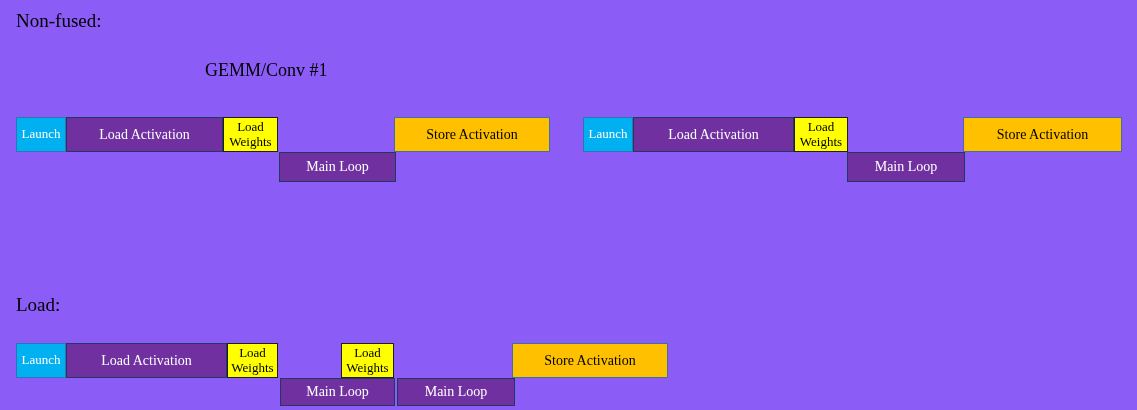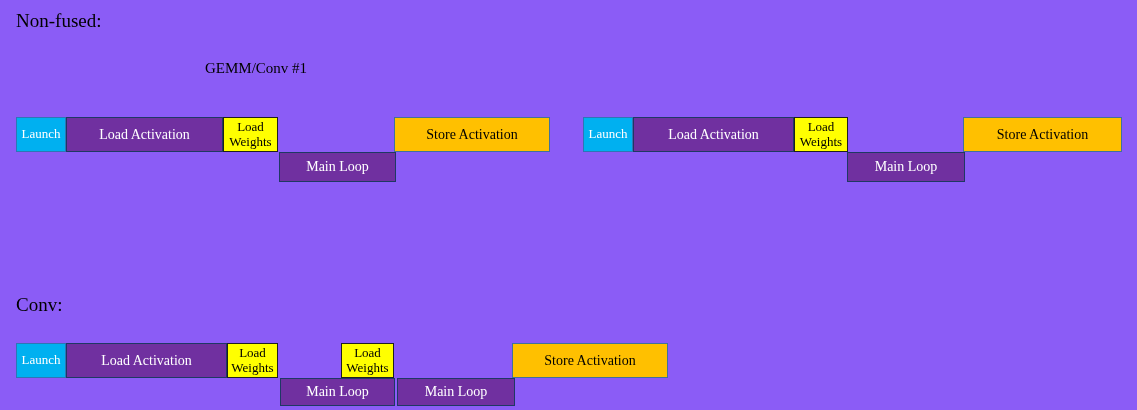--- a/index.html
+++ b/index.html
@@ -16,21 +16,21 @@
     font-family: Liberation Serif, serif;
   }
   .section-label {
     position: absolute;
     font-size: 19px;
     color: #000000;
     white-space: nowrap;
   }
   .group-heading {
     position: absolute;
-    font-size: 15px;
+    font-size: 18px;
     color: #000000;
     white-space: nowrap;
   }
   .tbox {
     position: absolute;
     box-sizing: border-box;
     border: 1px solid #000;
     display: flex;
     align-items: center;
     justify-content: center;
@@ -43,21 +43,21 @@
 </style>
 </head>
 <body>
 
 <div class="canvas">
   <div class="section-label" style="left:16px; top:10px;">Non-fused:</div>
 
   <div class="group-heading" style="left:205px; top:60px;">GEMM/Conv #1</div>
 
 
-  <div class="section-label" style="left:16px; top:294px;">Conv:</div>
+  <div class="section-label" style="left:16px; top:294px;">Load:</div>
 
   <div>
       <div class="tbox" style="left: 16px; top: 117px; width: 50px; height: 35px; background: rgb(0, 176, 240); border-color: rgb(46, 117, 182); color: rgb(255, 255, 255); font-size: 13px;">Launch</div>
       <div class="tbox" style="left: 66px; top: 117px; width: 157px; height: 35px; background: rgb(112, 48, 160); border-color: rgb(31, 56, 100); color: rgb(255, 255, 255); font-size: 14px;">Load Activation</div>
       <div class="tbox" style="left: 223px; top: 117px; width: 55px; height: 35px; background: rgb(255, 255, 0); border-color: rgb(31, 31, 31); color: rgb(0, 0, 0); font-size: 13px;">Load Weights</div>
       <div class="tbox" style="left: 279px; top: 152px; width: 117px; height: 30px; background: rgb(112, 48, 160); border-color: rgb(31, 56, 100); color: rgb(255, 255, 255); font-size: 14px;">Main Loop</div>
       <div class="tbox" style="left: 394px; top: 117px; width: 156px; height: 35px; background: rgb(255, 192, 0); border-color: rgb(65, 113, 156); color: rgb(0, 0, 0); font-size: 14px;">Store Activation</div>
       <div class="tbox" style="left: 583px; top: 117px; width: 50px; height: 35px; background: rgb(0, 176, 240); border-color: rgb(46, 117, 182); color: rgb(255, 255, 255); font-size: 13px;">Launch</div>
       <div class="tbox" style="left: 633px; top: 117px; width: 161px; height: 35px; background: rgb(112, 48, 160); border-color: rgb(31, 56, 100); color: rgb(255, 255, 255); font-size: 14px;">Load Activation</div>
       <div class="tbox" style="left: 794px; top: 117px; width: 54px; height: 35px; background: rgb(255, 255, 0); border-color: rgb(31, 31, 31); color: rgb(0, 0, 0); font-size: 13px;">Load Weights</div>

